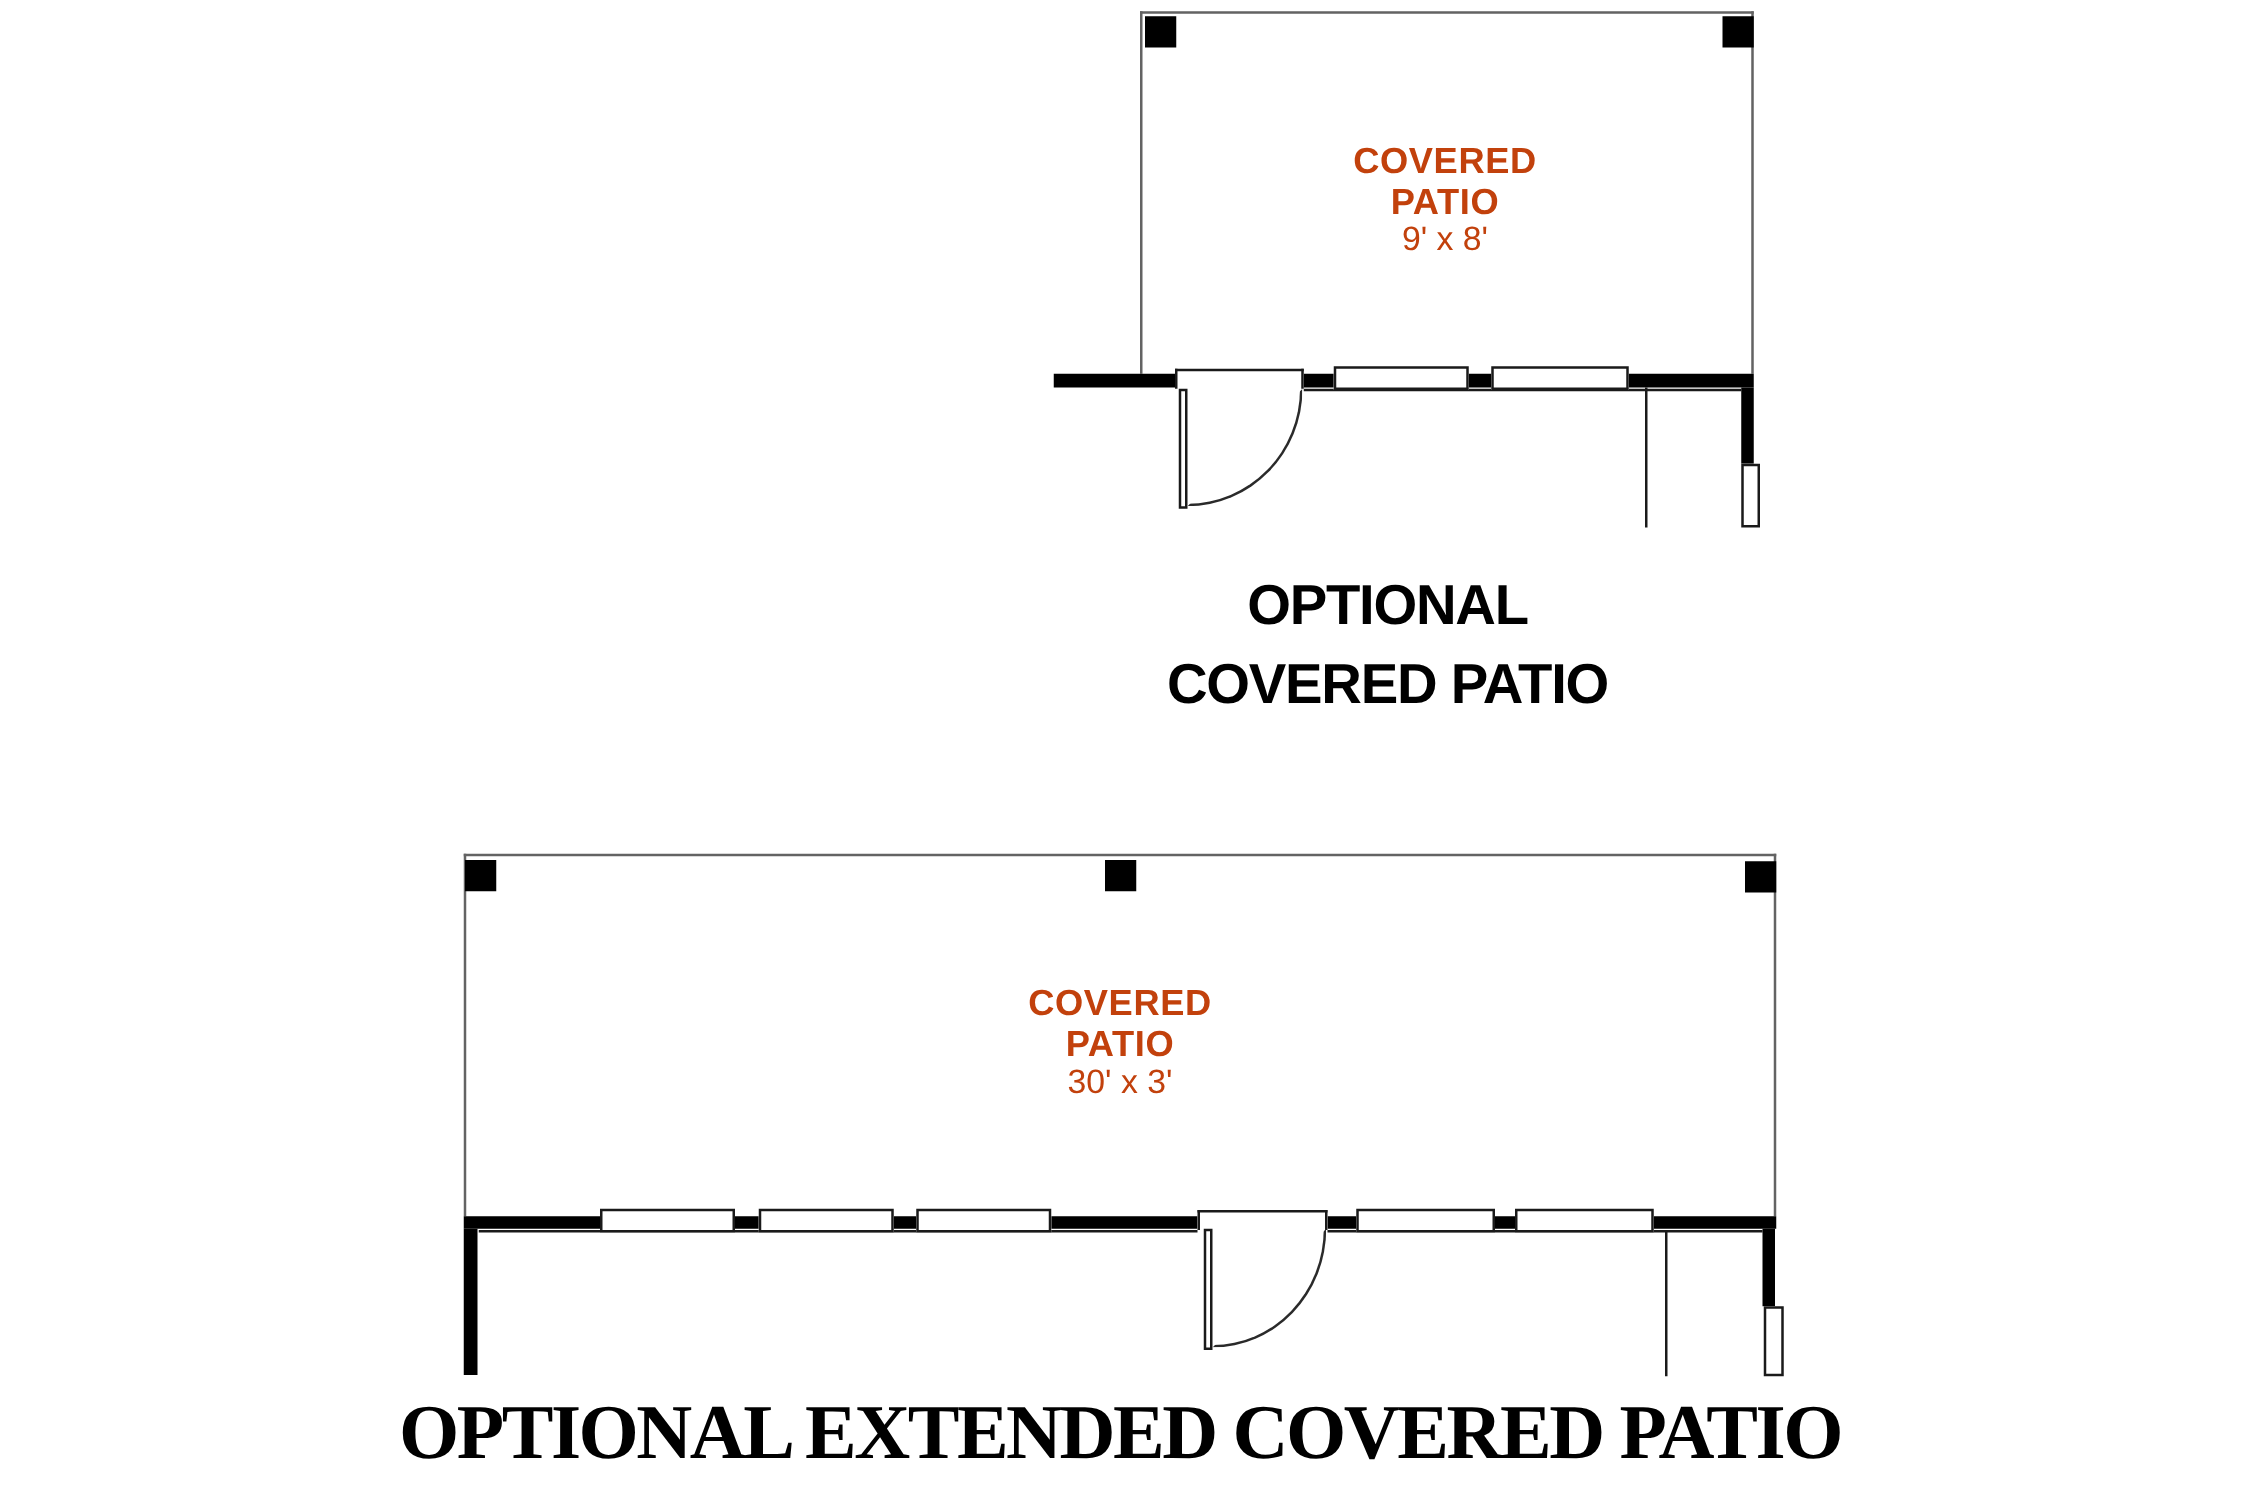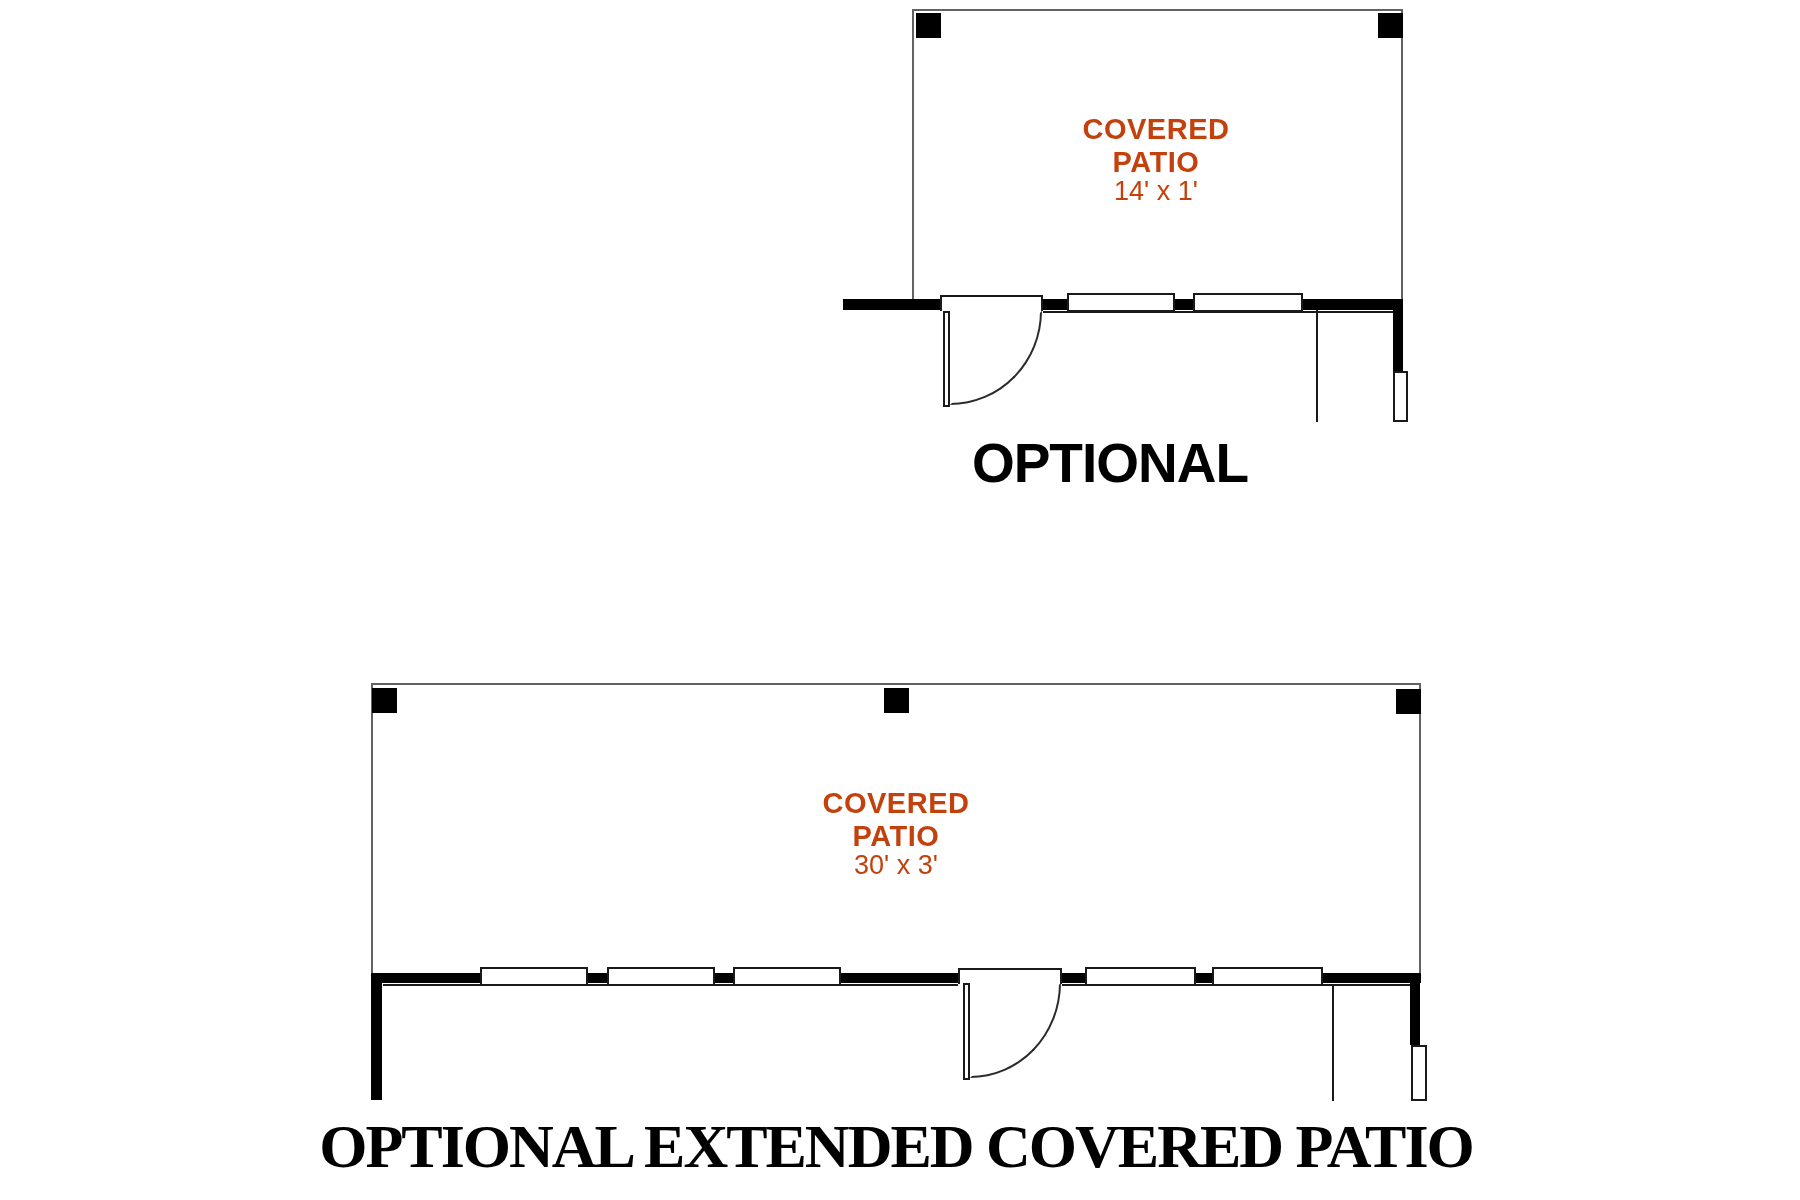--- a/index.html
+++ b/index.html
@@ -94,23 +94,24 @@
     font-weight: normal;
   }
   .caption {
     position: absolute;
     text-align: center;
     color: #000000;
     font-weight: bold;
   }
   .caption-small {
     width: 800px;
-    font-size: 55px;
+    font-size: 45px;
     line-height: 63px;
     letter-spacing: -1px;
+    margin-top: 20px;
   }
   .caption-large {
     width: 1200px;
     font-size: 62px;
     line-height: 72px;
     letter-spacing: -2px;
   }
 </style>
 </head>
 <body>
@@ -120,21 +121,21 @@
   <div>
 
     <div class="outline" style="left:912px; top:9px; width:491px; height:290px;"></div>
 
     <div class="post" style="left:916px; top:13px;"></div>
     <div class="post" style="left:1378px; top:13px;"></div>
 
     <div class="room-label" style="left:1006px; top:113px;">
       <div class="room-name">COVERED</div>
       <div class="room-name">PATIO</div>
-      <div class="room-dims">14' x 1'</div>
+      <div class="room-dims">9' x 8'</div>
     </div>
 
     <div class="wall" style="left:843px; top:299px; width:97px;"></div>
     <div class="wall" style="left:1043px; top:299px; width:24px;"></div>
     <div class="wall" style="left:1175px; top:299px; width:18px;"></div>
     <div class="wall" style="left:1303px; top:299px; width:100px;"></div>
 
     <div class="thin-line" style="left:1043px; top:311px; width:350px; height:2px;"></div>
 
     <div class="window" style="left:1067px; top:293px; width:108px;"></div>
@@ -143,20 +144,21 @@
     <div class="door-recess" style="left:940px; top:295px; width:103px;"></div>
     <div class="door-leaf" style="left:943px; top:311px; height:96px;"></div>
     <div class="door-arc" style="left:950px; top:311px; width:92px; height:94px;"></div>
 
     <div class="vwall" style="left:1393px; top:310px; width:10px; height:61px;"></div>
     <div class="wall-door-jamb" style="left:1393px; top:371px; width:15px; height:51px;"></div>
     <div class="thin-line" style="left:1316px; top:310px; width:2px; height:112px;"></div>
 
     <div class="caption caption-small" style="left:710px; top:432px;">
       <div>OPTIONAL</div>
+      <div>COVERED PATIO</div>
     </div>
   </div>
 
   <div>
 
     <div class="outline" style="left:371px; top:683px; width:1050px; height:290px;"></div>
 
     <div class="post" style="left:372px; top:688px;"></div>
     <div class="post" style="left:884px; top:688px;"></div>
     <div class="post" style="left:1396px; top:689px;"></div>

